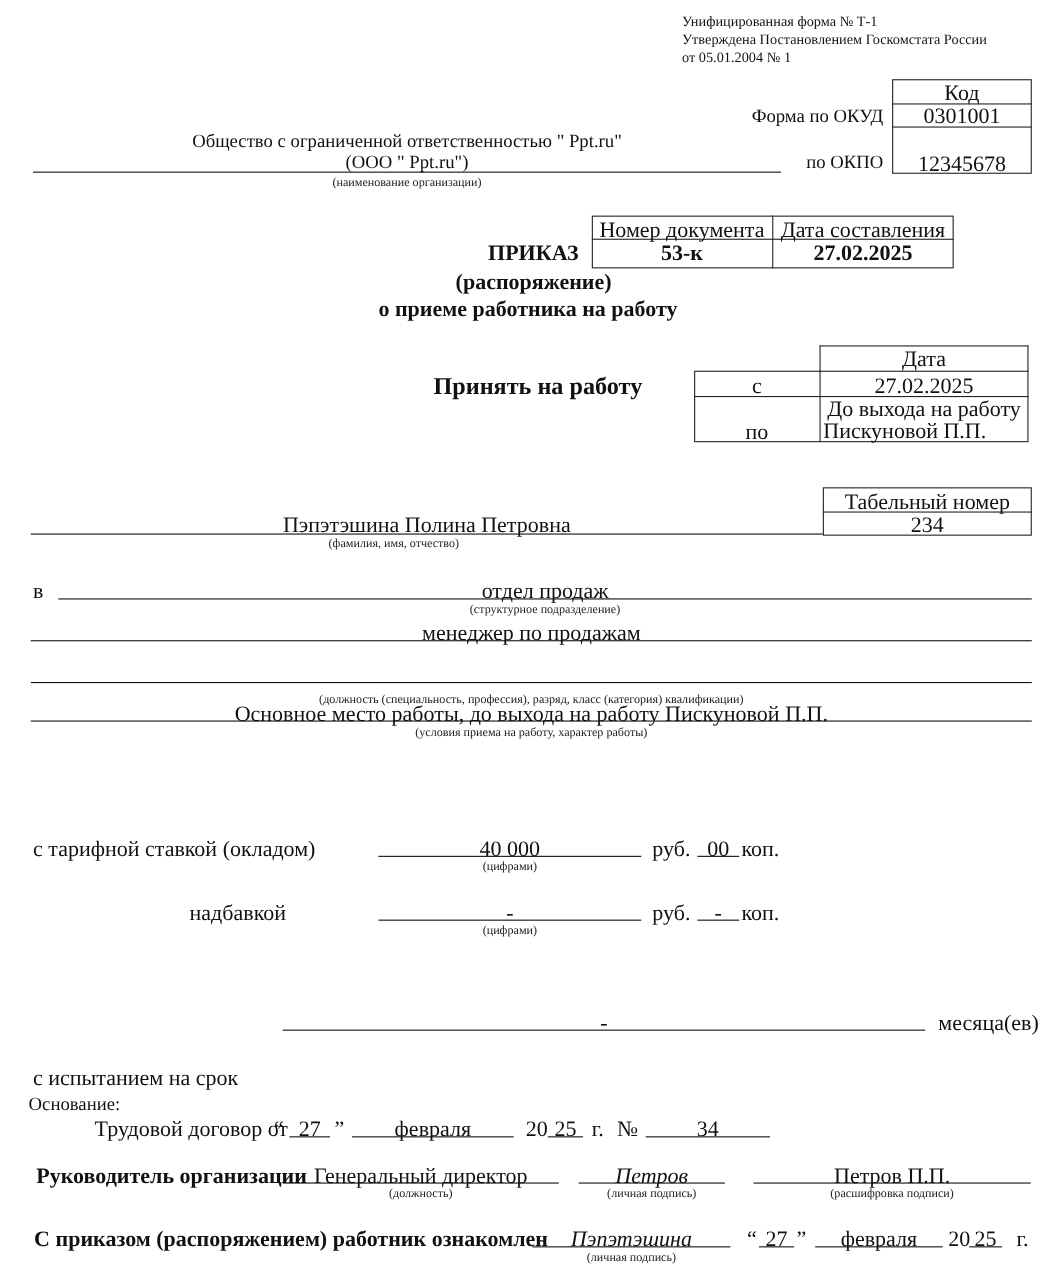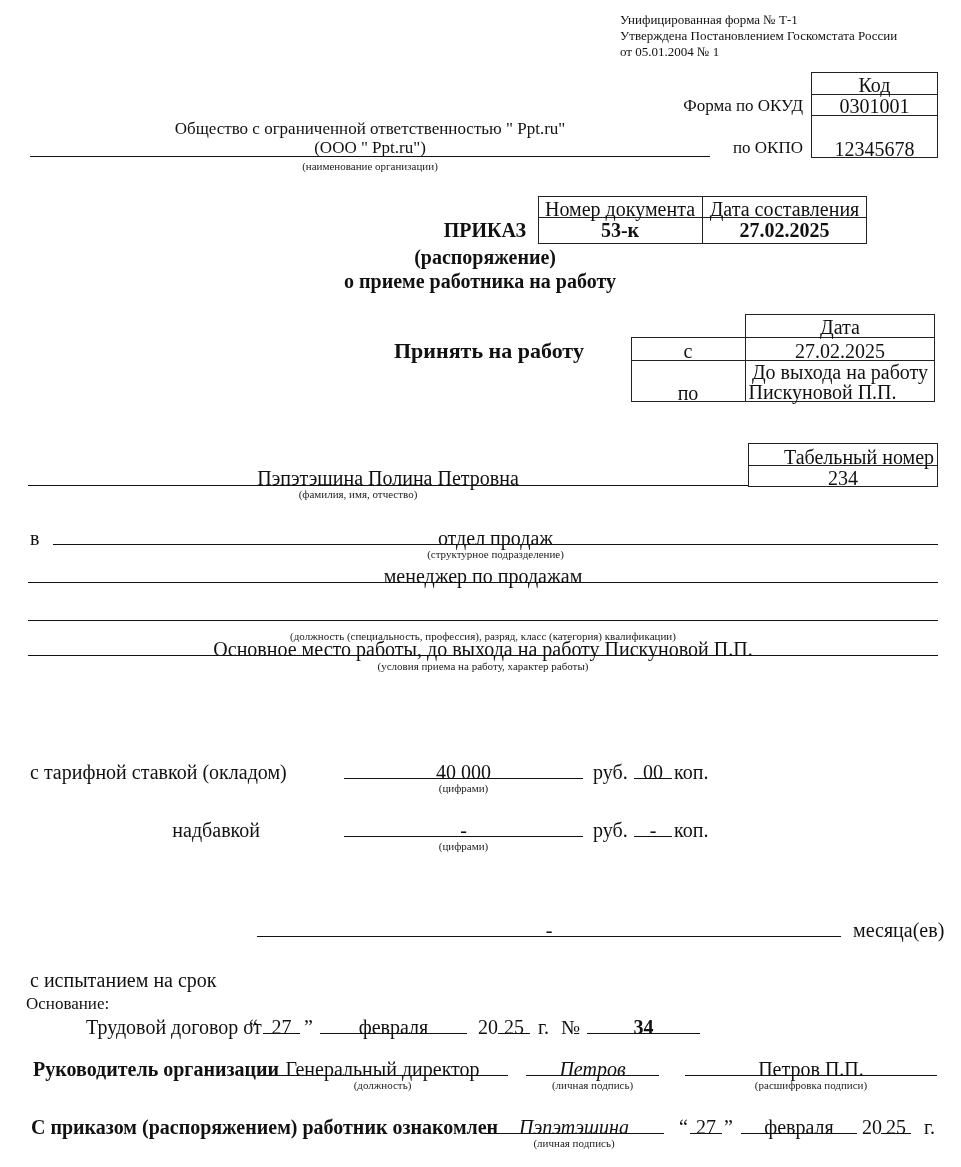--- a/index.html
+++ b/index.html
@@ -62,21 +62,21 @@
 <div class="vl" style="left:745px; top:337px; height:65px;"></div>
 <div class="fill t16" style="left:745px; top:316px; width:190px;">Дата</div>
 <div class="fill t16" style="left:631px; top:340px; width:114px;">с</div>
 <div class="fill t16" style="left:745px; top:340px; width:190px;">27.02.2025</div>
 <div class="fill t16" style="left:631px; top:382px; width:114px;">по</div>
 <div class="fill t16" style="left:745px; top:361px; width:190px;">До выхода на работу</div>
 <div class="fill t16" style="left:745px; top:381px; width:155px;">Пискуновой П.П.</div>
 
 <div class="box" style="left:748px; top:443px; width:190px; height:44px;"></div>
 <div class="hl" style="left:748px; top:465px; width:190px;"></div>
-<div class="fill t16" style="left:748px; top:446px; width:190px;padding-left:16px;">Табельный номер</div>
+<div class="fill t16" style="left:748px; top:446px; width:190px;">Табельный номер</div>
 <div class="fill t16" style="left:748px; top:467px; width:190px;">234</div>
 
 <div class="fill t16" style="left:28px; top:467px; width:720px;">Пэпэтэшина Полина Петровна</div>
 <div class="line" style="left:28px; top:485px; width:720px;"></div>
 <div class="fill cap" style="left:28px; top:488px; width:660px;">(фамилия, имя, отчество)</div>
 
 <div class="abs t16" style="left:30px; top:527px;">в</div>
 <div class="fill t16" style="left:53px; top:527px; width:885px;">отдел продаж</div>
 <div class="line" style="left:53px; top:544px; width:885px;"></div>
 <div class="fill cap" style="left:53px; top:548px; width:885px;">(структурное подразделение)</div>
@@ -120,21 +120,21 @@
 <div class="fill t16" style="left:263px; top:1016px; width:37px;">27</div>
 <div class="line" style="left:263px; top:1033px; width:37px;"></div>
 <div class="abs t16" style="left:304px; top:1016px;">”</div>
 <div class="fill t16" style="left:320px; top:1016px; width:147px;">февраля</div>
 <div class="line" style="left:320px; top:1033px; width:147px;"></div>
 <div class="abs t16" style="left:478px; top:1016px;">20</div>
 <div class="fill t16" style="left:498px; top:1016px; width:32px;">25</div>
 <div class="line" style="left:498px; top:1033px; width:32px;"></div>
 <div class="abs t16" style="left:538px; top:1016px;">г.</div>
 <div class="abs t16" style="left:561px; top:1016px;">№</div>
-<div class="fill t16" style="left:587px; top:1016px; width:113px;font-weight:bold;">34</div>
+<div class="fill t16" style="left:587px; top:1016px; width:113px;">34</div>
 <div class="line" style="left:587px; top:1033px; width:113px;"></div>
 
 <div class="abs b t16" style="left:33px; top:1058px;">Руководитель организации</div>
 <div class="fill t16" style="left:257px; top:1058px; width:251px;">Генеральный директор</div>
 <div class="line" style="left:257px; top:1075px; width:251px;"></div>
 <div class="fill cap" style="left:257px; top:1079px; width:251px;">(должность)</div>
 <div class="fill t16 italic" style="left:526px; top:1058px; width:133px;">Петров</div>
 <div class="line" style="left:526px; top:1075px; width:133px;"></div>
 <div class="fill cap" style="left:526px; top:1079px; width:133px;">(личная подпись)</div>
 <div class="fill t16" style="left:685px; top:1058px; width:252px;">Петров П.П.</div>

